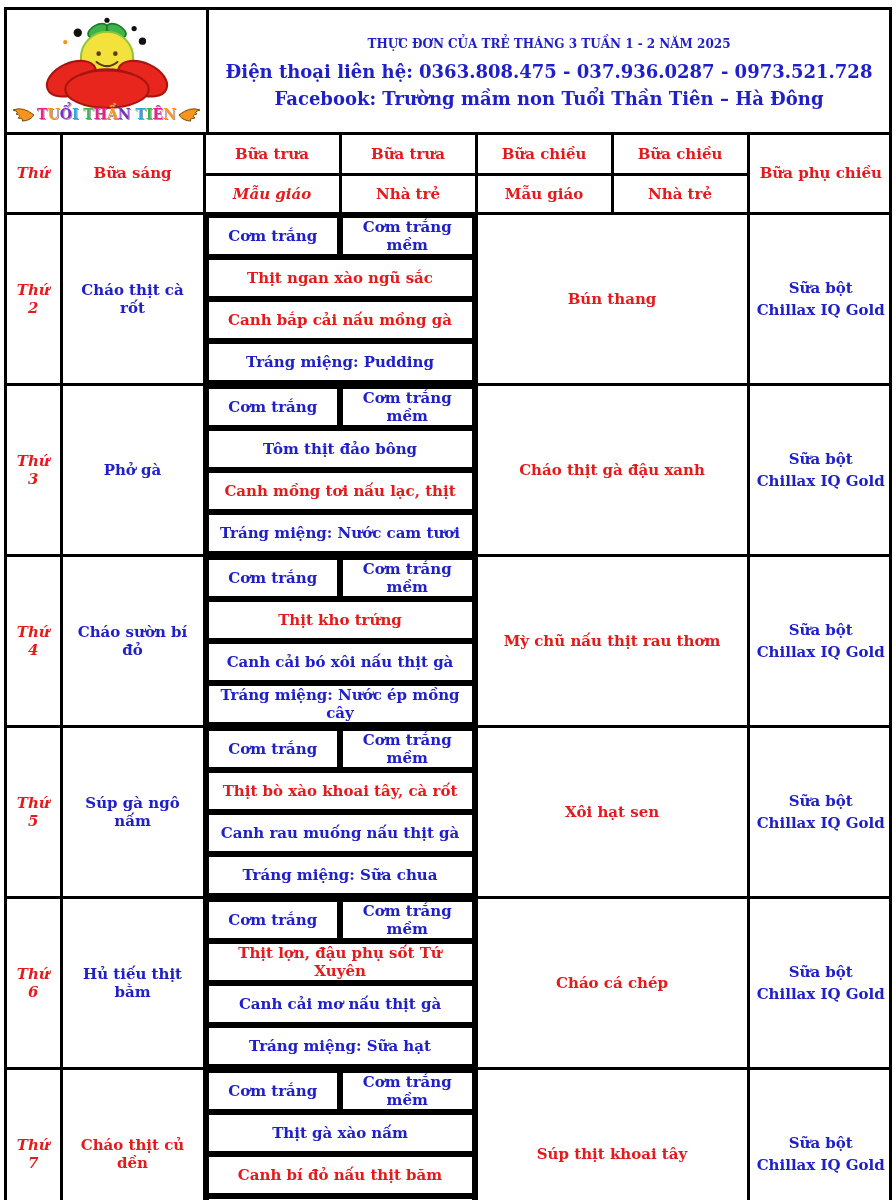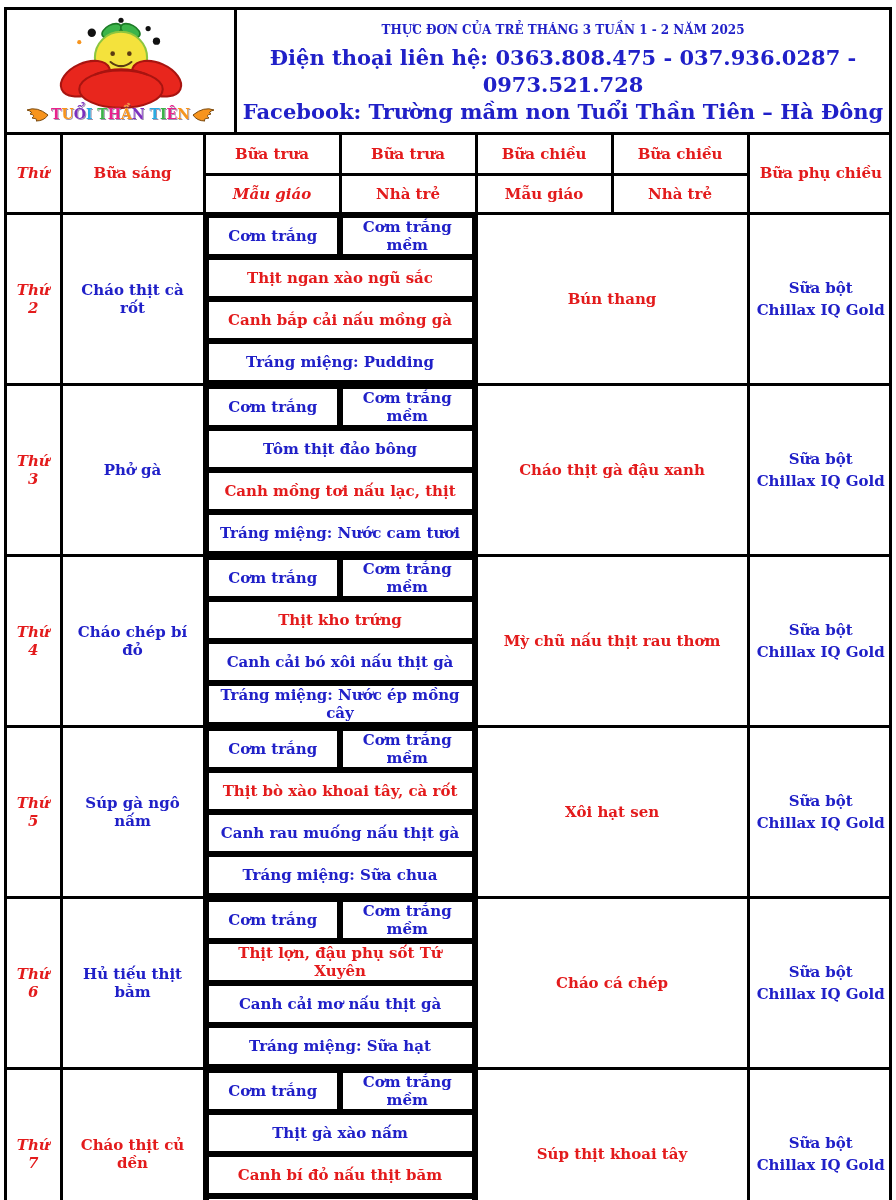--- a/index.html
+++ b/index.html
@@ -7,30 +7,30 @@
        font-family:"DejaVu Serif","Liberation Serif",serif;font-weight:bold;color:#000;}
   *{box-sizing:border-box;font-weight:bold;}
   .page{position:absolute;left:4px;top:7px;width:888px;height:1300px;
         border:3px solid #000;border-bottom:none;background:#fff;}
   .c-red{color:var(--red);}
   .c-blue{color:var(--blue);}
   :root{--red:#e31b1c;--blue:#2020c8;}
 
   
   .header-band{display:flex;height:125px;border-bottom:3px solid #000;}
-  .logo-cell{width:230px;border-right:3px solid #000;display:flex;flex-direction:column;
+  .logo-cell{width:202px;border-right:3px solid #000;display:flex;flex-direction:column;
              align-items:center;justify-content:flex-start;padding-top:4px;}
   .wordmark-row{display:flex;align-items:center;gap:2px;margin-top:-4px;}
   .wordmark{font-size:14px;letter-spacing:0;}
   .wordmark span{text-shadow:0 0 1px #fff, 1px 1px 0 rgba(60,40,90,.55);}
   .rb0{color:#e9218c;} .rb1{color:#f7941d;} .rb2{color:#7b2fbe;} .rb3{color:#29abe2;} .rb4{color:#3cb449;}
   .title-cell{flex:1;display:flex;flex-direction:column;justify-content:center;
               align-items:center;text-align:center;color:var(--blue);line-height:27px;}
   .title-main{font-size:12px;}
-  .title-sub{font-size:21px;}
+  .title-sub{font-size:18px;}
 
   
   table{border-collapse:collapse;width:100%;table-layout:fixed;}
   td{border:3px solid #000;text-align:center;vertical-align:middle;
      font-size:15px;padding:2px 4px;overflow:hidden;}
   td:first-child{border-left:none;font-style:italic;}
   td:last-child{border-right:none;text-align:center;}
   tr:first-child td{border-top:none;}
   .menu-table tr.hdr{height:39px;}
   .menu-table td.hdr-cell{color:var(--red);}
@@ -144,21 +144,21 @@
       </td>
       <td class="c-red" colspan="2">Cháo thịt gà đậu xanh</td>
       <td class="c-blue snack">
         <div>Sữa bột</div>
             <div>Chillax IQ Gold</div>
       </td>
     </tr>
 
     <tr class="day">
       <td class="c-red">Thứ 4</td>
-      <td class="c-blue">Cháo chép bí đỏ</td>
+      <td class="c-blue">Cháo sườn bí đỏ</td>
       <td class="lunch" colspan="2">
         <div class="lunch-grid">
           <div class="lbox c-blue">Cơm trắng</div>
           <div class="lbox c-blue">Cơm trắng mềm</div>
           <div class="lbox span2 c-red">Thịt kho trứng</div>
           <div class="lbox span2 c-blue">Canh cải bó xôi nấu thịt gà</div>
           <div class="lbox span2 c-blue">Tráng miệng: Nước ép mồng cây</div>
         </div>
       </td>
       <td class="c-red" colspan="2">Mỳ chũ nấu thịt rau thơm</td>

